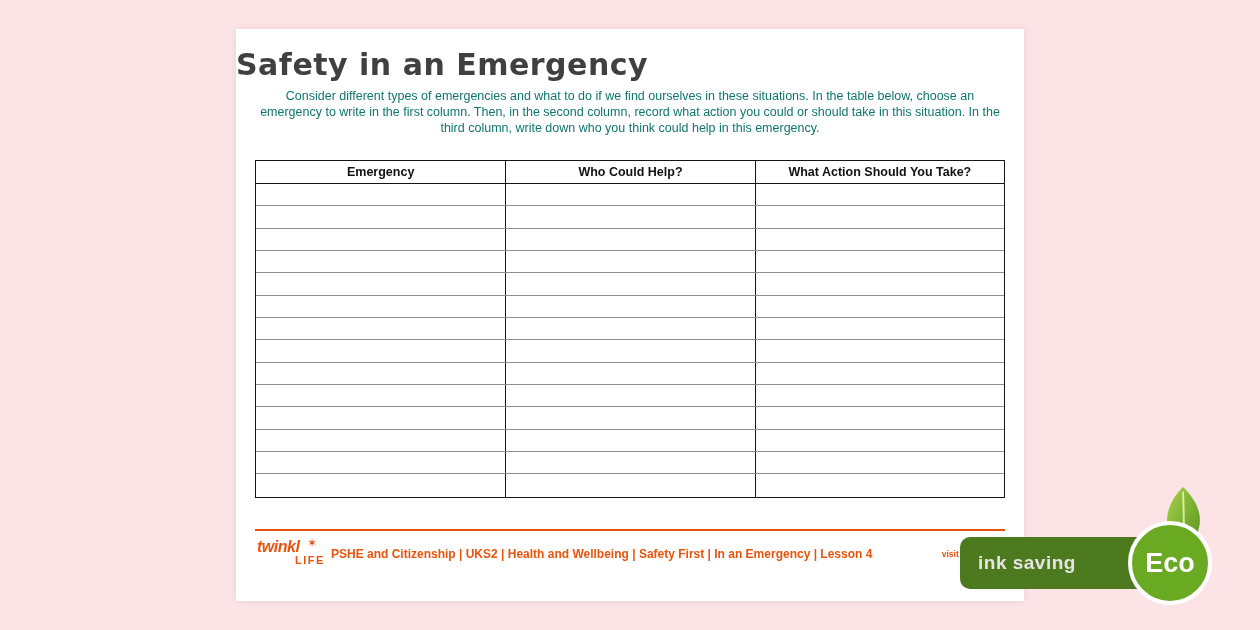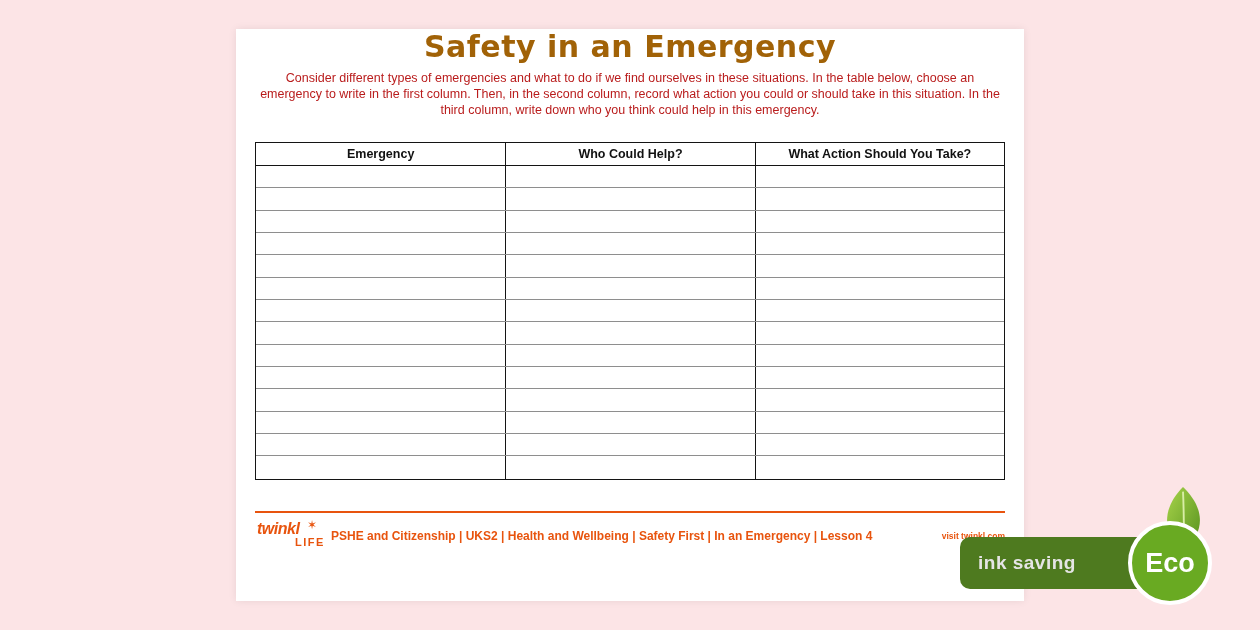--- a/index.html
+++ b/index.html
@@ -10,35 +10,36 @@
     position: relative;
   }
   .sheet {
     position: absolute;
     left: 236px; top: 29px;
     width: 788px; height: 572px;
     background: #ffffff;
     box-shadow: 0 0 8px rgba(0,0,0,0.08);
   }
   .title {
-    text-align: center;
+    margin-top: 18px;
+    text-align: left;
     font-size: 30px;
     line-height: 36px;
     font-weight: 800;
-    color: #a16207;
+    color: #404040;
     letter-spacing: 0.5px;
     font-family: "DejaVu Sans", "Liberation Sans", sans-serif;
   }
   .instructions {
     margin: 5px auto 0 auto;
     width: 750px;
     text-align: center;
     font-size: 12.5px;
     line-height: 16px;
-    color: #b91c1c;
+    color: #0f766e;
   }
   
   .ws-table {
     width: 750px;
     margin: 24px auto 0 auto;
     border: 1.6px solid #141414;
     background: #fff;
     text-align: right;
   }
   .ws-header {

